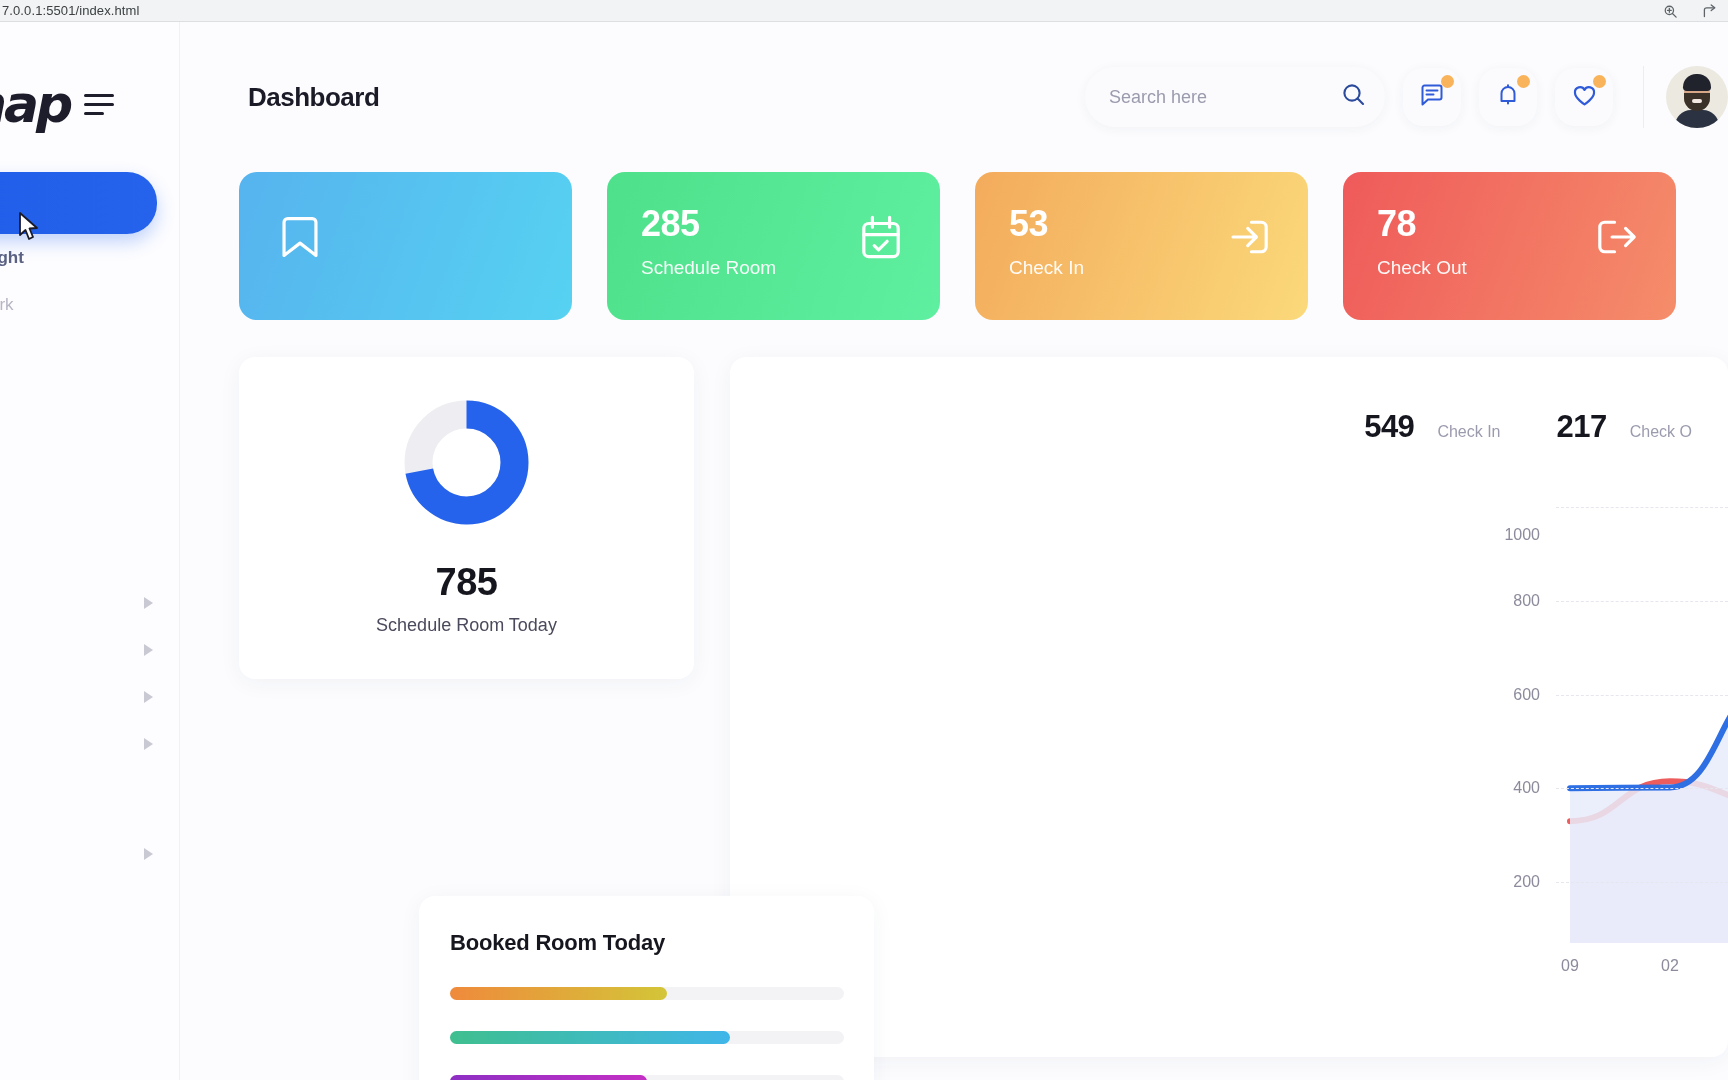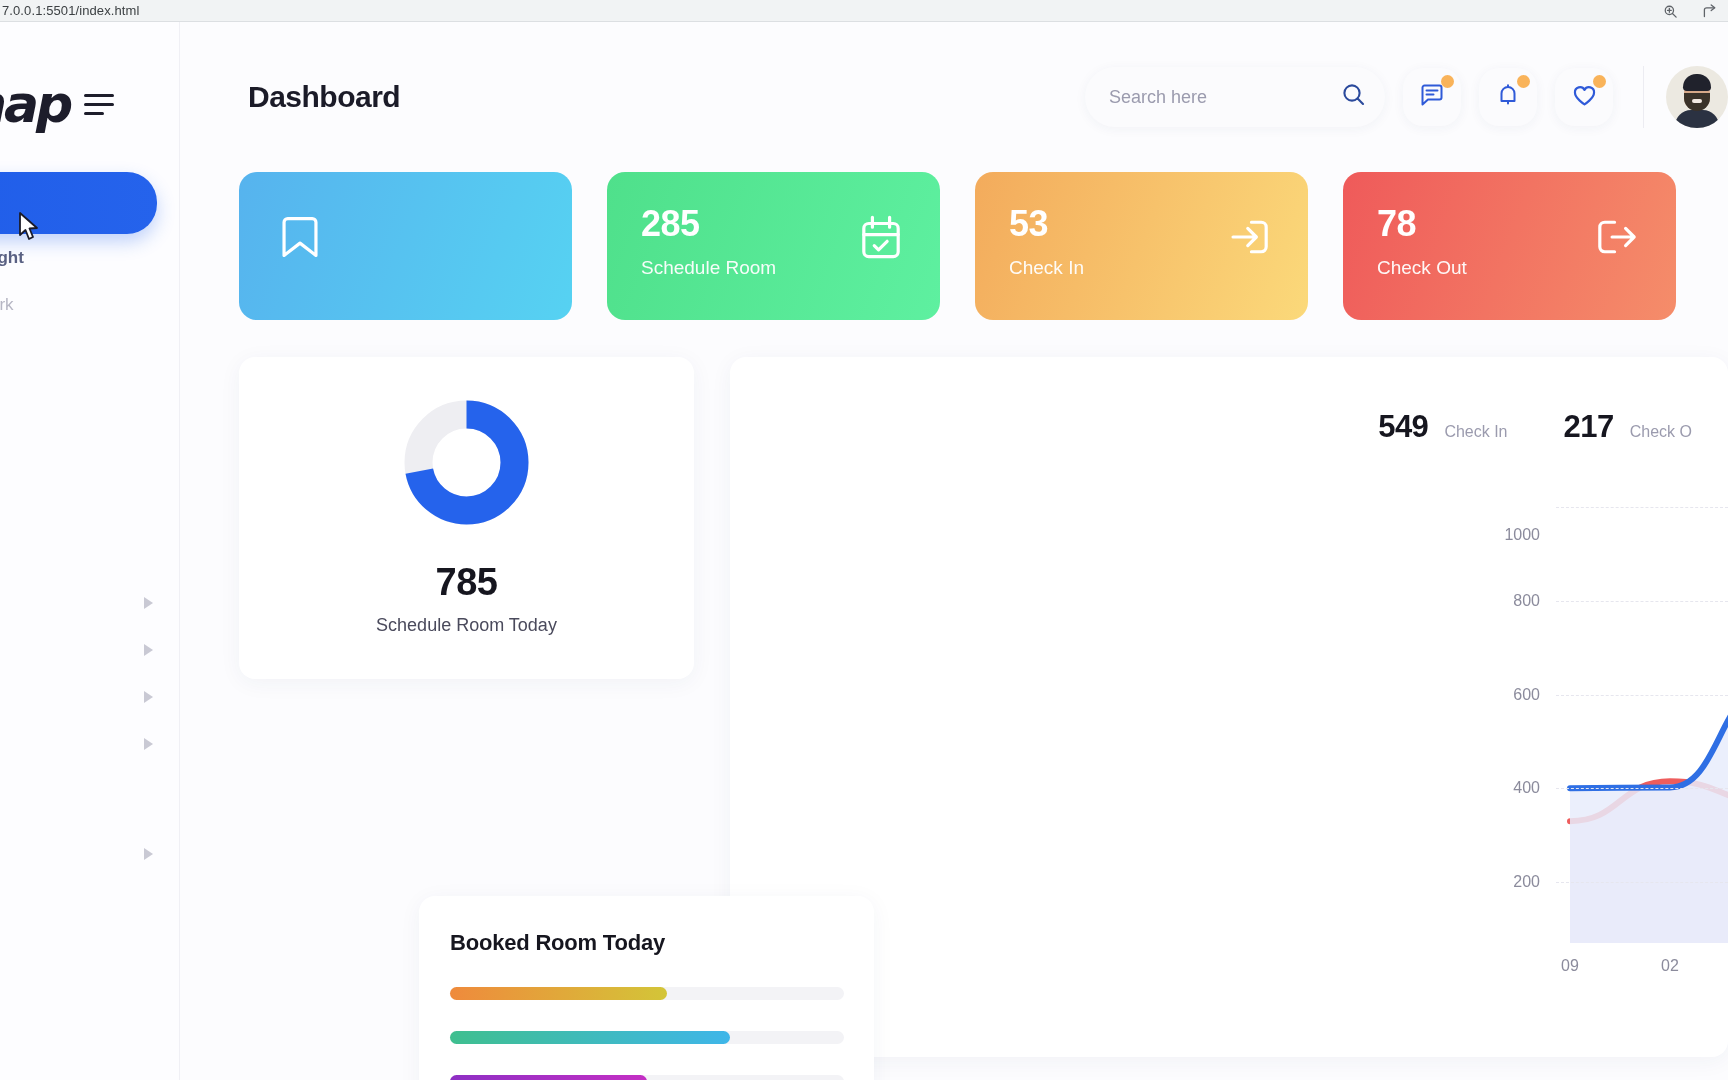--- a/index.html
+++ b/index.html
@@ -70,21 +70,21 @@
     color: #1d1d2b; letter-spacing: -3px;
     font-family: "DejaVu Sans", sans-serif;
     white-space: nowrap; margin-left: -30px;
   }
   #hamburger { display: flex; flex-direction: column; gap: 6px; width: 30px; }
   #hamburger i { display: block; height: 3px; background: #1d1d2b; border-radius: 2px; }
   #hamburger i:nth-child(1) { width: 30px; }
   #hamburger i:nth-child(2) { width: 30px; }
   #hamburger i:nth-child(3) { width: 20px; }
 
-  #page-title { font-size: 30px; font-weight: bold; color: #1b1b28; margin-left: 68px; letter-spacing: -.5px; }
+  #page-title { font-size: 26px; font-weight: bold; color: #1b1b28; margin-left: 68px; letter-spacing: -.5px; }
 
   #header-right { margin-left: auto; display: flex; align-items: center; gap: 18px; padding-right: 0; }
   #search-box {
     width: 300px; height: 60px; background: #fbfbfd;
     border-radius: 30px; display: flex; align-items: center;
     padding: 0 22px 0 24px; box-shadow: 0 2px 12px rgba(40,50,90,.05);
   }
   #search-input {
     flex: 1; border: none; outline: none; background: transparent;
     font-size: 18px; color: #3a3a4d; font-family: "Liberation Sans", sans-serif;
@@ -139,21 +139,21 @@
   #booked-title { font-size: 22px; font-weight: bold; color: #16161f; letter-spacing: -.2px; }
   .bar-track { height: 13px; background: #f3f3f6; border-radius: 7px; margin-top: 31px; position: relative; }
   .bar-fill { position: absolute; left: 0; top: 0; height: 13px; border-radius: 7px; }
 
   
   #chart-card { flex: 1; height: 700px; padding: 36px 0 0 0; position: relative; overflow: hidden; }
   #chart-head { padding: 0 36px 0 38px; display: flex; align-items: flex-start; }
   #chart-title { font-size: 25px; font-weight: bold; color: #16161f; letter-spacing: -.2px; }
   #chart-sub { font-size: 16px; color: #9b9bae; margin-top: 14px; }
   #chart-kpis { margin-left: auto; display: flex; gap: 56px; padding-top: 16px; }
-  .kpi { display: flex; align-items: baseline; gap: 16px; }
+  .kpi { display: flex; align-items: baseline; gap: 23px; }
   .kpi .kv { font-size: 31px; font-weight: bold; color: #16161f; letter-spacing: -.5px; }
   .kpi .kl { font-size: 16px; color: #9b9bae; }
   #plot { position: relative; margin-top: 38px; height: 500px; }
   .ytick { position: absolute; right: calc(100% - 810px); font-size: 16px; color: #8b8b9c; transform: translateY(-50%); }
   .gridline { position: absolute; left: 826px; right: 0; border-top: 1px dashed #e6e6ee; }
   .xtick { position: absolute; font-size: 16px; color: #8b8b9c; transform: translateX(-50%); top: 0; }
 </style>
 </head>
 <body>
 

